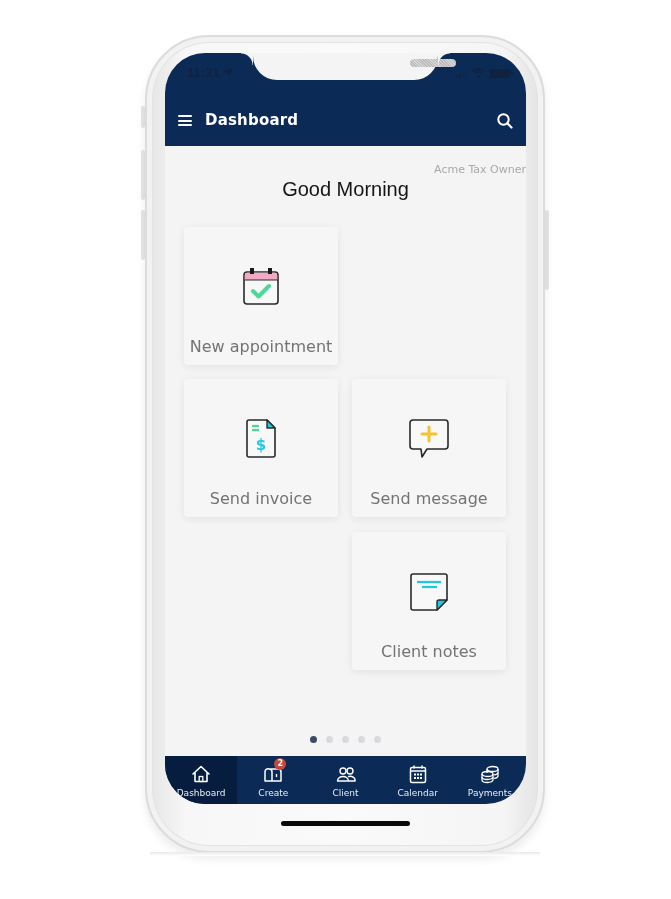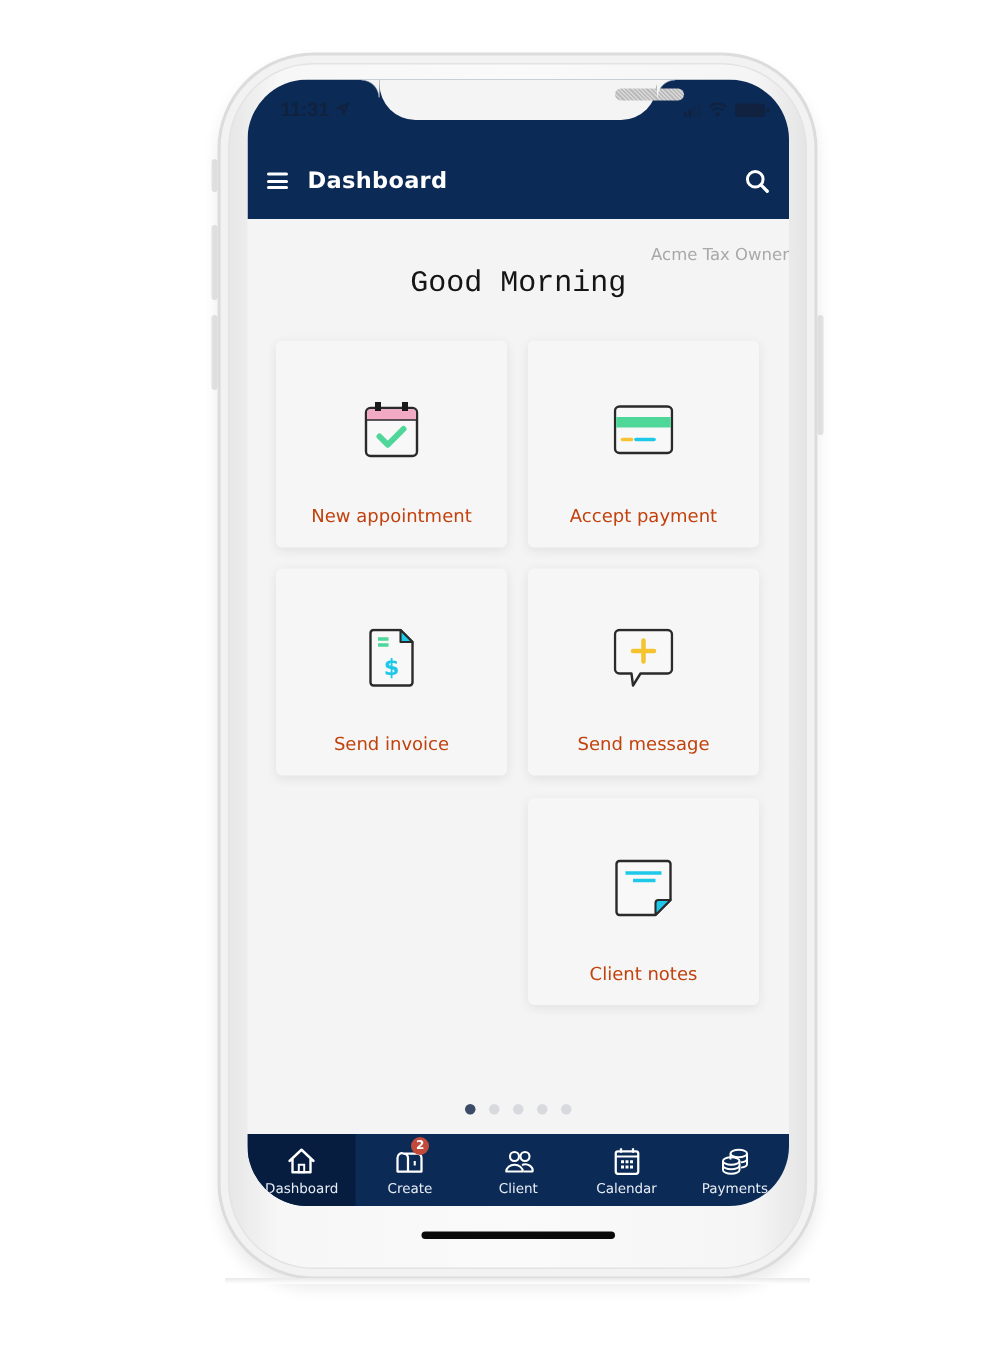--- a/index.html
+++ b/index.html
@@ -51,31 +51,31 @@
   .menu-icon { position: absolute; left: 13px; top: 62px; width: 14px; height: 11px; cursor: pointer; }
   .menu-icon span { display: block; height: 2px; background: #fff; margin-bottom: 2.5px; border-radius: 1px; }
   .search-icon { position: absolute; right: 12px; top: 59px; width: 18px; height: 18px; cursor: pointer; }
 
   .subtitle {
     position: absolute; left: 0; top: 110px; width: 100%; text-align: right;
     font-size: 11px; color: #a8a8a8; font-family: "DejaVu Sans", sans-serif;
   }
   .greeting {
     position: absolute; left: 0; top: 125px; width: 100%; text-align: center;
-    font-size: 20px; color: #151515; font-family: Liberation Mono, monospace;
+    font-size: 20px; color: #151515; font-family: Liberation Sans, sans-serif;
   }
 
   .tile {
     position: absolute; width: 154px; height: 138px; background: #f6f6f6; border-radius: 4px;
     box-shadow: 0 2px 8px rgba(0,0,0,0.08); cursor: pointer;
   }
   .tile .icon { position: absolute; left: 57px; top: 40px; width: 40px; height: 40px; }
   .tile .label {
     position: absolute; left: 0; width: 100%; top: 110px; text-align: center;
-    font-size: 12px; color: #c2410c; font-family: "DejaVu Sans", sans-serif;
+    font-size: 16px; color: #737373; font-family: "DejaVu Sans", sans-serif;
   }
 
   .dots { position: absolute; left: 0; top: 683px; width: 100%; display: flex; justify-content: center; gap: 9px; }
   .dot { width: 7px; height: 7px; border-radius: 50%; background: #d7d9de; cursor: pointer; }
   .dot.active { background: #3b4a66; }
 
   .tabbar {
     position: absolute; left: 0; top: 703px; width: 100%; height: 48px; background: #0b2a55;
     display: flex;
   }
@@ -154,29 +154,20 @@
       <rect x="3" y="5" width="34" height="32" rx="3" fill="#f8f8f8" stroke="#2a2a2a" stroke-width="1.6"></rect>
       <path d="M3.8 13 V8 a2.2 2.2 0 0 1 2.2 -2.2 h28 a2.2 2.2 0 0 1 2.2 2.2 V13 Z" fill="#f2a9c4"></path>
       <line x1="3" y1="13" x2="37" y2="13" stroke="#2a2a2a" stroke-width="1"></line>
       <rect x="9" y="1" width="4" height="6" fill="#1a1a1a"></rect>
       <rect x="27" y="1" width="4" height="6" fill="#1a1a1a"></rect>
       <path d="M12 24 L17.5 29.5 L28 19" stroke="#4fd699" stroke-width="4" fill="none" stroke-linecap="round" stroke-linejoin="round"></path>
     </svg>
     <div class="label">New appointment</div>
   </div>
 
-  <div class="tile" style="left:187px;top:174px;">
-    <svg class="icon" viewBox="0 0 40 40">
-      <rect x="1" y="4" width="38" height="31" rx="3" fill="#f8f8f8" stroke="#2a2a2a" stroke-width="1.6"></rect>
-      <rect x="1.8" y="11" width="36.4" height="7" fill="#4fd699"></rect>
-      <line x1="6" y1="26" x2="12" y2="26" stroke="#f5c330" stroke-width="2.4" stroke-linecap="round"></line>
-      <line x1="15" y1="26" x2="27" y2="26" stroke="#1ec8e8" stroke-width="2.4" stroke-linecap="round"></line>
-    </svg>
-    <div class="label">Accept payment</div>
-  </div>
 
   <div class="tile" style="left:19px;top:326px;">
     <svg class="icon" viewBox="0 0 40 40">
       <path d="M8 1 H26 L34 9 V36 a2 2 0 0 1 -2 2 H8 a2 2 0 0 1 -2 -2 V3 a2 2 0 0 1 2 -2 Z" fill="#f8f8f8" stroke="#2a2a2a" stroke-width="1.6" stroke-linejoin="round"></path>
       <path d="M26 1 V9 H34 Z" fill="#1ec8e8" stroke="#2a2a2a" stroke-width="1.4" stroke-linejoin="round"></path>
       <line x1="11" y1="7" x2="18" y2="7" stroke="#4fd699" stroke-width="2.2"></line>
       <line x1="11" y1="11" x2="18" y2="11" stroke="#4fd699" stroke-width="2.2"></line>
       <text x="20" y="31" font-size="15" font-weight="bold" text-anchor="middle" fill="#1ec8e8" font-family="DejaVu Sans, sans-serif">$</text>
     </svg>
     <div class="label">Send invoice</div>

